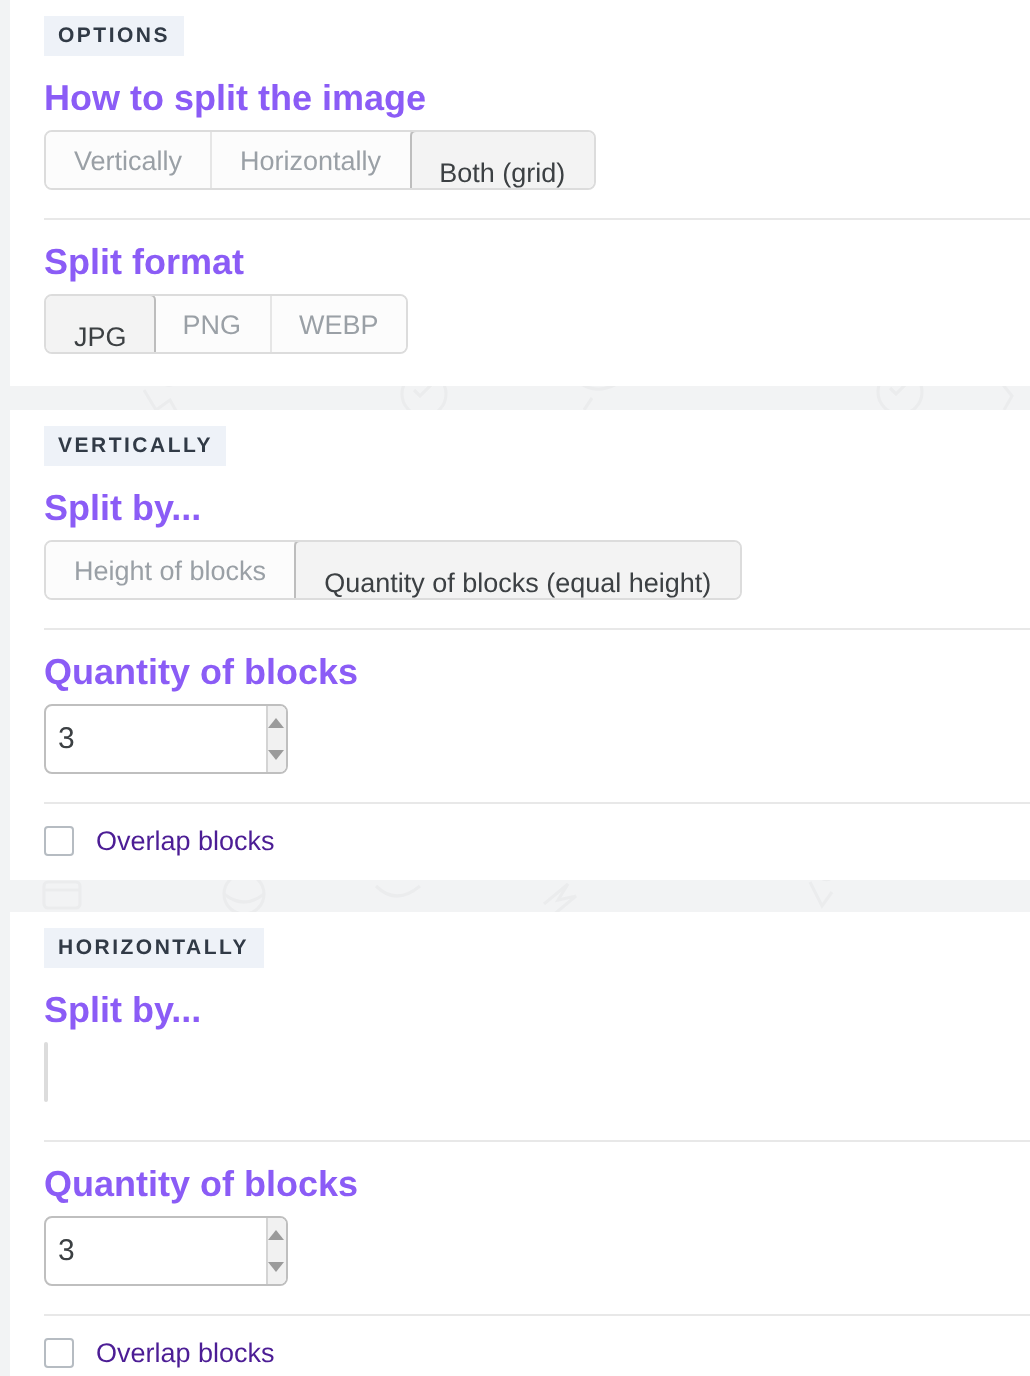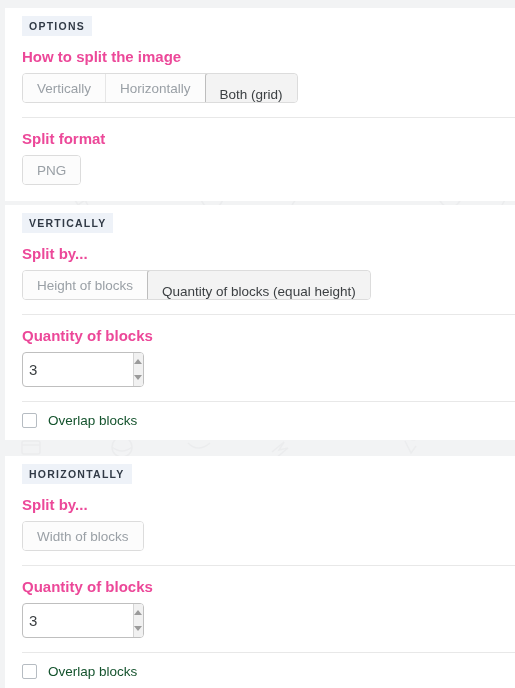--- a/index.html
+++ b/index.html
@@ -56,23 +56,23 @@
   .badge-wrap { padding: 8px 0 0 17px; }
 
   
   .row { padding: 0 0 0 17px; }
   .row-divider {
     border-top: 1px solid #e8e8e8;
     margin-left: 17px;
   }
 
   .field-label {
-    font-size: 15px;
+    font-size: 18px;
     font-weight: bold;
-    color: #ec4899;
+    color: #8b5cf6;
     line-height: 14px;
     padding-top: 14px;
     padding-bottom: 9px;
   }
 
   
   .segmented {
     display: inline-flex;
     border: 1px solid #dcdcdc;
     border-radius: 4px;
@@ -169,21 +169,21 @@
     height: 15px;
     border: 1px solid #b6bcc2;
     border-radius: 2px;
     background: #ffffff;
     cursor: pointer;
     flex: 0 0 auto;
   }
   .check-label {
     margin-left: 11px;
     font-size: 13.5px;
-    color: #14532d;
+    color: #4c1d95;
     cursor: pointer;
   }
 
   .pad-b { padding-bottom: 14px; }
 </style>
 </head>
 <body>
 
 <div id="app">
 
@@ -211,42 +211,44 @@
         <circle cx="122" cy="7" r="10"></circle>
         <path d="M112 7 q10 8 20 0"></path>
         <path d="M188 3 q10 10 22 0"></path>
         <path d="M272 12 l12 -10 l-5 8 l9 -2 l-12 10"></path>
         <path d="M405 1 l6 12 l5 -7"></path>
         <path d="M408 -3 q5 5 9 1"></path>
       </g>
     </svg>
   </div>
 
-  <div class="card" style="top:8px; height:193px;">
+  <div class="card" style="top:0px; height:193px;">
 
     <div class="badge-wrap">
       <span class="section-badge">OPTIONS</span>
     </div>
 
     <div class="row">
       <div class="field-label">How to split the image</div>
       <div class="segmented pad-b" style="padding-bottom:0;">
         <button class="seg-btn">Vertically</button>
         <button class="seg-btn">Horizontally</button>
         <button class="seg-btn active">Both (grid)</button>
       </div>
       <div style="height:14px;"></div>
     </div>
 
     <div class="row-divider"></div>
 
     <div class="row">
       <div class="field-label">Split format</div>
       <div class="segmented">
+        <button class="seg-btn active">JPG</button>
         <button class="seg-btn">PNG</button>
+        <button class="seg-btn">WEBP</button>
       </div>
       <div style="height:14px;"></div>
     </div>
 
   </div>
 
   <div class="card" style="top:205px; height:235px;">
 
     <div class="badge-wrap">
       <span class="section-badge">VERTICALLY</span>
@@ -292,21 +294,20 @@
 
   <div class="card" style="top:456px; height:232px;">
 
     <div class="badge-wrap">
       <span class="section-badge">HORIZONTALLY</span>
     </div>
 
     <div class="row">
       <div class="field-label">Split by...</div>
       <div class="segmented">
-        <button class="seg-btn">Width of blocks</button>
       </div>
       <div style="height:14px;"></div>
     </div>
 
     <div class="row-divider"></div>
 
     <div class="row">
       <div class="field-label">Quantity of blocks</div>
       <div class="stepper">
         <input type="text" value="3" style="">

